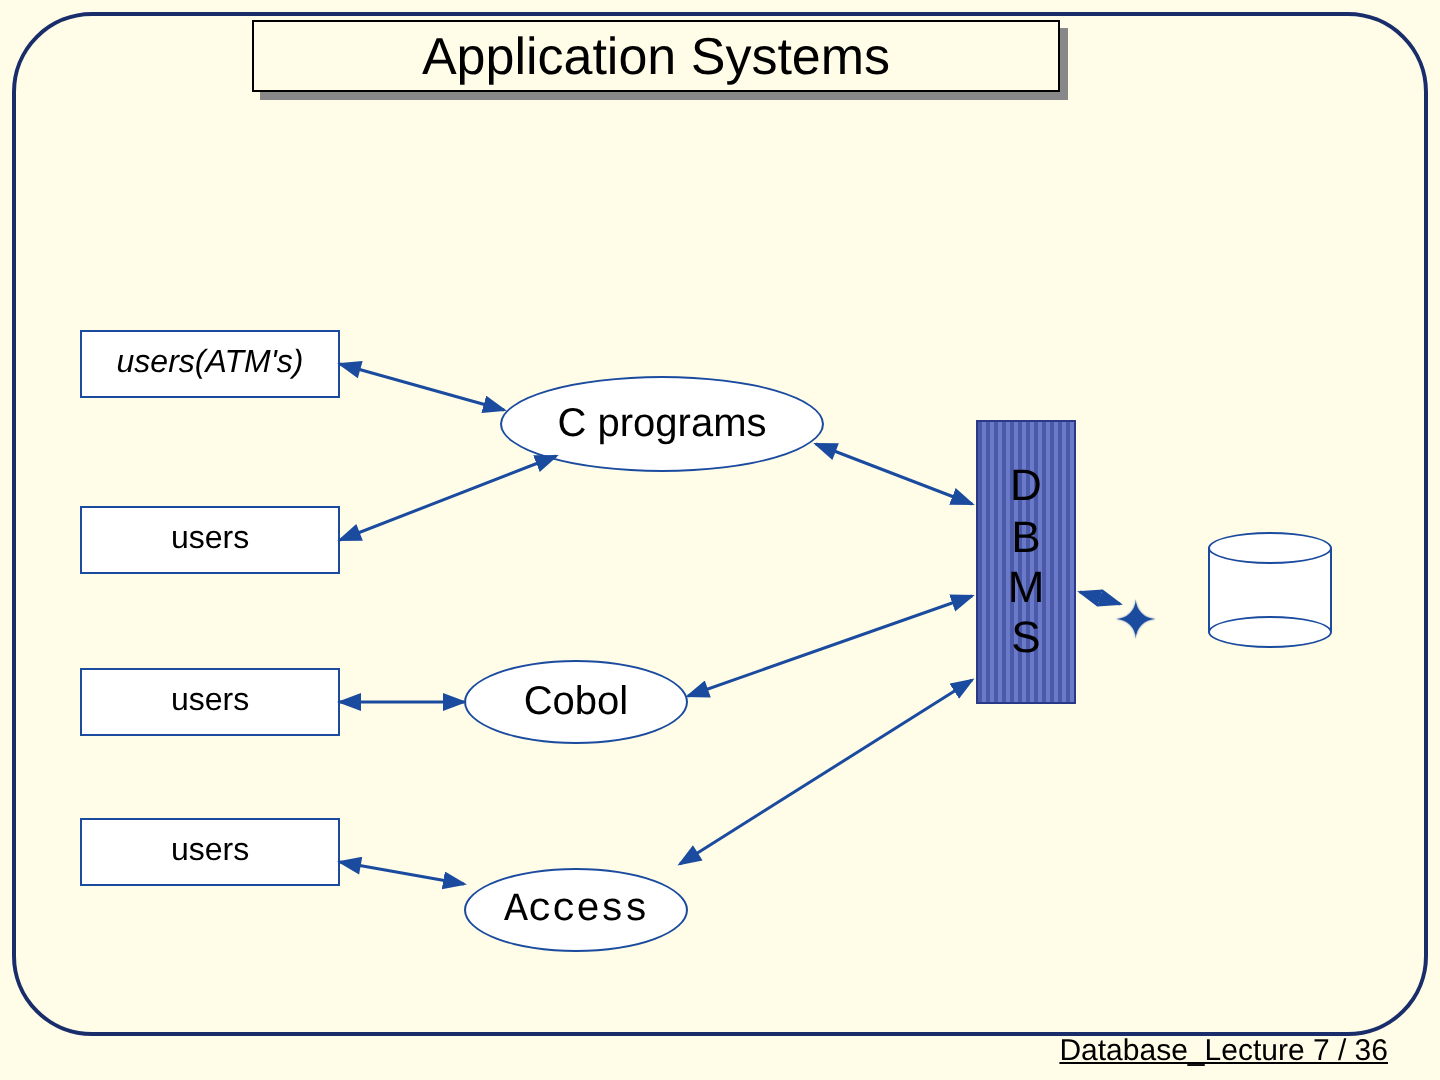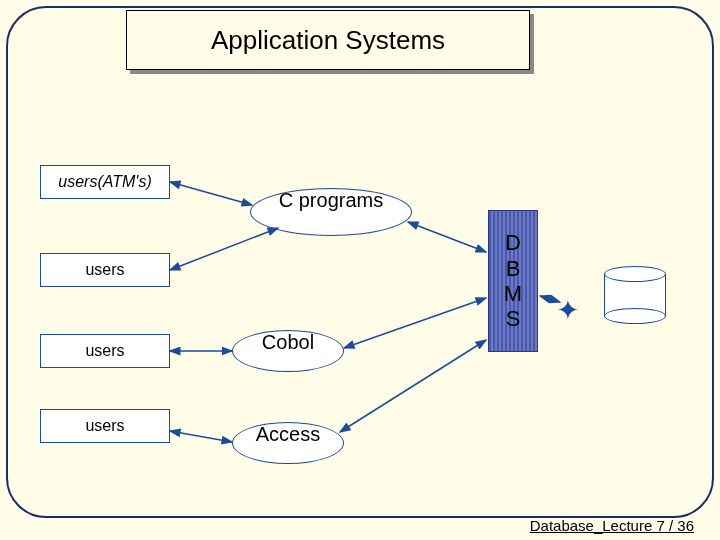--- a/index.html
+++ b/index.html
@@ -18,21 +18,21 @@
     width: 708px;
     height: 512px;
     border: 2px solid #1a2d6b;
     border-radius: 40px;
   }
   .title-box {
     position: absolute;
     left: 126px;
     top: 10px;
     width: 404px;
-    height: 60px;
+    height: 36px;
     background: #fffce8;
     border: 1px solid #000;
     box-shadow: 4px 4px 0 #888;
     display: flex;
     align-items: center;
     justify-content: center;
     font-size: 26px;
     color: #000;
   }
   .user-box {
@@ -50,28 +50,28 @@
   .ub1 { left: 40px; top: 165px; font-style: italic; }
   .ub2 { left: 40px; top: 253px; }
   .ub3 { left: 40px; top: 334px; }
   .ub4 { left: 40px; top: 409px; }
   .prog-oval {
     position: absolute;
     border: 1.5px solid #1a4b9f;
     border-radius: 50%;
     background: #fff;
     display: flex;
-    align-items: flex-start;
+    align-items: center;
     justify-content: center;
     font-size: 20px;
     color: #000;
   }
   .pv1 { left: 250px; top: 188px; width: 162px; height: 48px; }
   .pv2 { left: 232px; top: 330px; width: 112px; height: 42px; }
-  .pv3 { left: 232px; top: 422px; width: 112px; height: 42px; }
+  .pv3 { left: 232px; top: 434px; width: 112px; height: 42px; font-family: Liberation Mono, monospace; }
   .dbms-box {
     position: absolute;
     left: 488px;
     top: 210px;
     width: 50px;
     height: 142px;
     background: repeating-linear-gradient(90deg, #4a5aa8 0 2px, #6a7ac8 2px 4px);
     border: 1px solid #2a3a88;
     display: flex;
     align-items: center;

